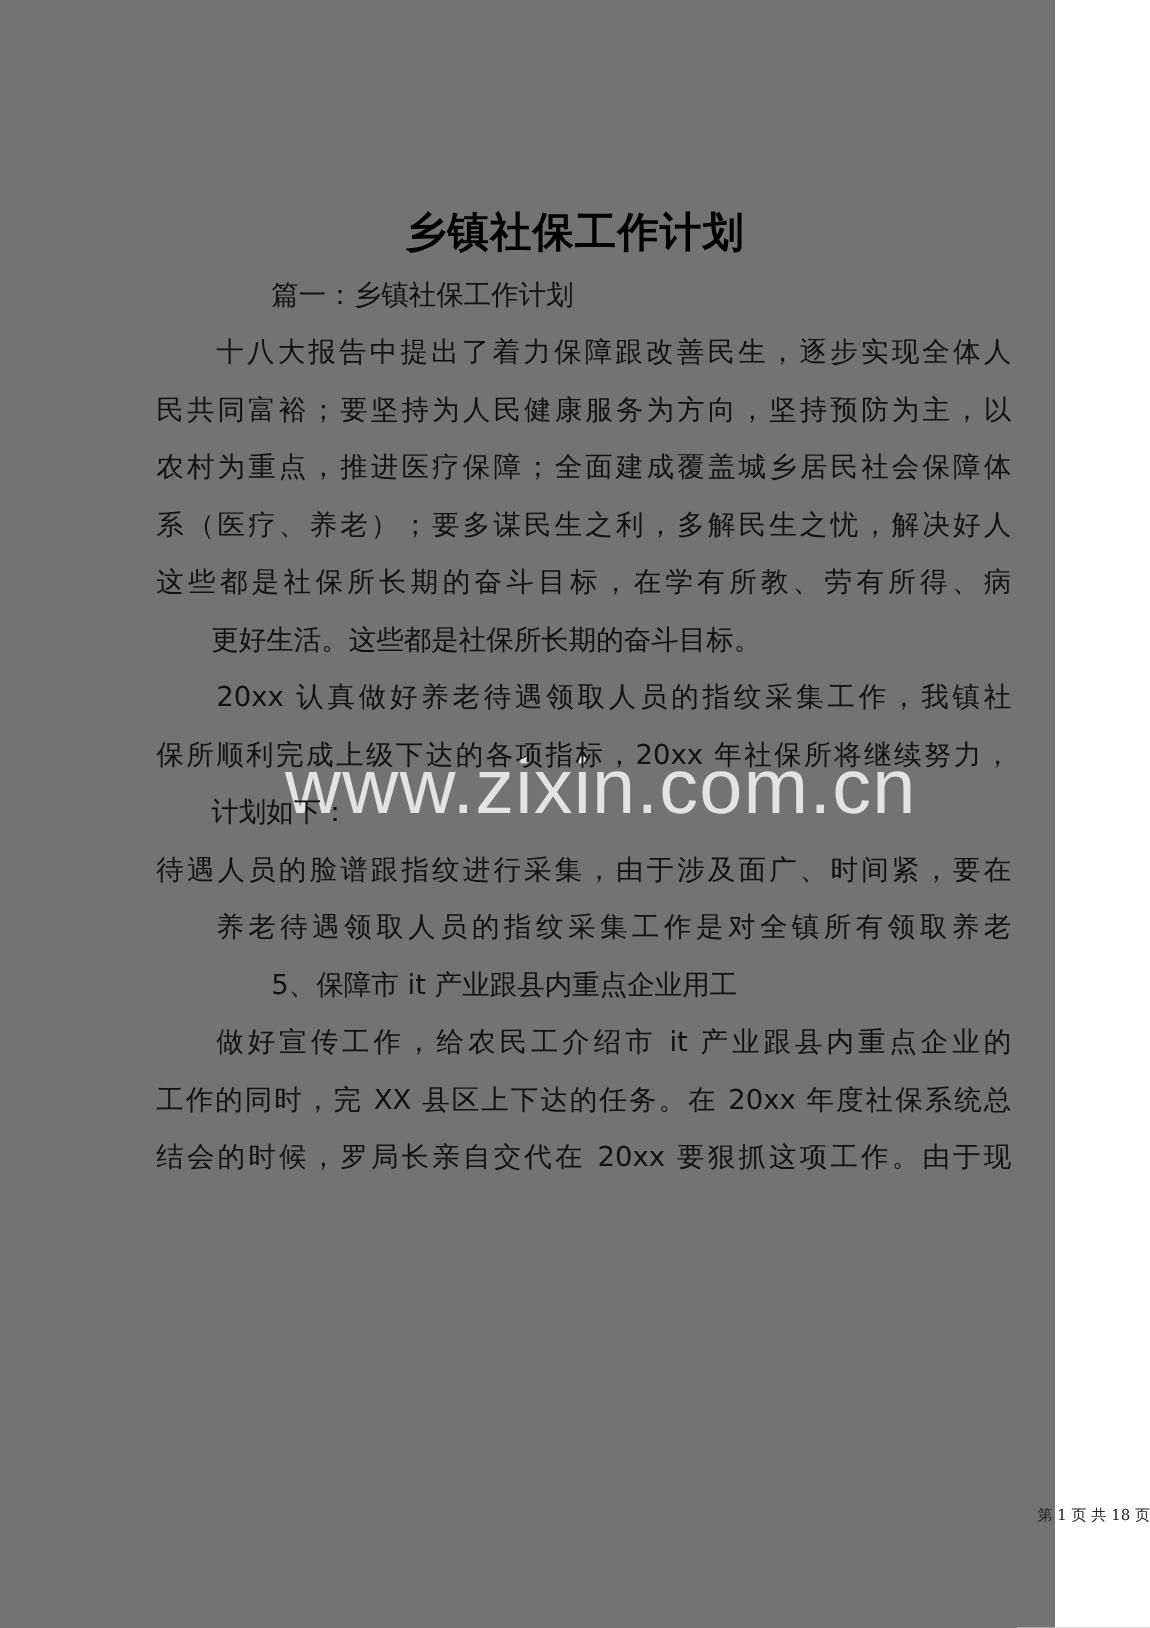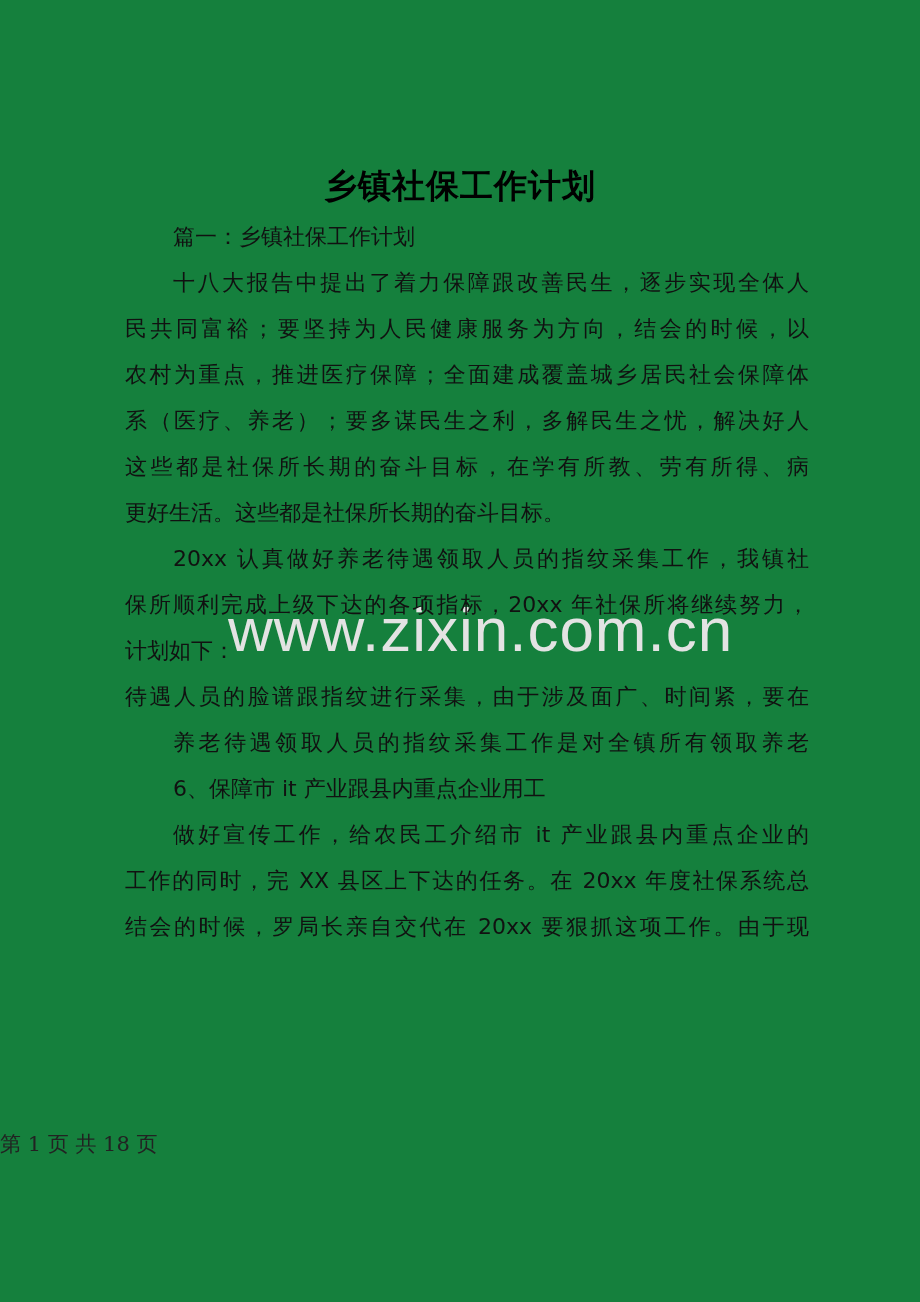--- a/index.html
+++ b/index.html
@@ -1,69 +1,69 @@
 <!DOCTYPE html>
 <html><head>
   <meta charset="utf-8">
   <style>
     html, body { margin: 0; padding: 0; background: #ffffff; }
     body { width: 920px; height: 1302px; position: relative; overflow: hidden; }
-    .page { position: absolute; left: 0; top: 0; width: 920px; height: 1302px; background: #15803d; }
+    .page { position: absolute; left: 0; top: 0; width: 844px; height: 1302px; background: #737373; }
     .title {
       position: absolute; left: 0; top: 160px; width: 920px; text-align: center;
       font-family: "DejaVu Serif", serif; font-weight: bold; font-size: 33px; color: #000;
       letter-spacing: 1px; line-height: 52px;
     }
     .body-text {
       position: absolute; left: 125px; top: 214px; width: 684px;
       font-family: "DejaVu Sans", sans-serif; font-size: 22px; color: #111;
       line-height: 46px; text-align: justify;
     }
     .line { display: block; white-space: nowrap; text-align: justify; text-align-last: justify; }
-    .line.last { text-align-last: left; }
+    .line.last { text-align-last: left; margin-left: 44px; }
     .indent { padding-left: 48px; }
     .watermark {
       position: absolute; left: 228px; top: 590px; width: 470px; height: 80px;
       font-family: "Liberation Sans", sans-serif; font-size: 62px; color: #e3e3e3;
       letter-spacing: 1px; line-height: 80px; white-space: nowrap; z-index: 0;
     }
     .body-text { z-index: 1; }
     .footer {
-      position: absolute; left: 0; top: 1132px; width: 920px; text-align: left;
-      font-family: "DejaVu Serif", serif; font-size: 21px; color: #222; line-height: 24px;
+      position: absolute; left: 0; top: 1200px; width: 920px; text-align: right;
+      font-family: "DejaVu Serif", serif; font-size: 12px; color: #222; line-height: 24px;
     }
   </style>
 </head>
 <body>
 
 <div class="page">
   <div class="title">乡镇社保工作计划</div>
 
   <div class="watermark">www.zixin.com.cn</div>
 
   <div class="body-text">
 
     <span class="line last indent">篇一：乡镇社保工作计划</span>
 
     <span class="line indent">十八大报告中提出了着力保障跟改善民生，逐步实现全体人</span>
-    <span class="line">民共同富裕；要坚持为人民健康服务为方向，结会的时候，以</span>
+    <span class="line">民共同富裕；要坚持为人民健康服务为方向，坚持预防为主，以</span>
     <span class="line">农村为重点，推进医疗保障；全面建成覆盖城乡居民社会保障体</span>
     <span class="line">系（医疗、养老）；要多谋民生之利，多解民生之忧，解决好人</span>
     <span class="line">这些都是社保所长期的奋斗目标，在学有所教、劳有所得、病</span>
     <span class="line last">更好生活。这些都是社保所长期的奋斗目标。</span>
 
     <span class="line indent">20xx 认真做好养老待遇领取人员的指纹采集工作，我镇社</span>
     <span class="line">保所顺利完成上级下达的各项指标，20xx 年社保所将继续努力，</span>
     <span class="line last">计划如下：</span>
 
 
     <span class="line">待遇人员的脸谱跟指纹进行采集，由于涉及面广、时间紧，要在</span>
     <span class="line indent">养老待遇领取人员的指纹采集工作是对全镇所有领取养老</span>
 
-    <span class="line last indent">6、保障市 it 产业跟县内重点企业用工</span>
+    <span class="line last indent">5、保障市 it 产业跟县内重点企业用工</span>
 
     <span class="line indent">做好宣传工作，给农民工介绍市 it 产业跟县内重点企业的</span>
     <span class="line">工作的同时，完 XX 县区上下达的任务。在 20xx 年度社保系统总</span>
     <span class="line">结会的时候，罗局长亲自交代在 20xx 要狠抓这项工作。由于现</span>
   </div>
 
   <div class="footer">第 1 页  共 18 页</div>
 </div>
 
 </body></html>

